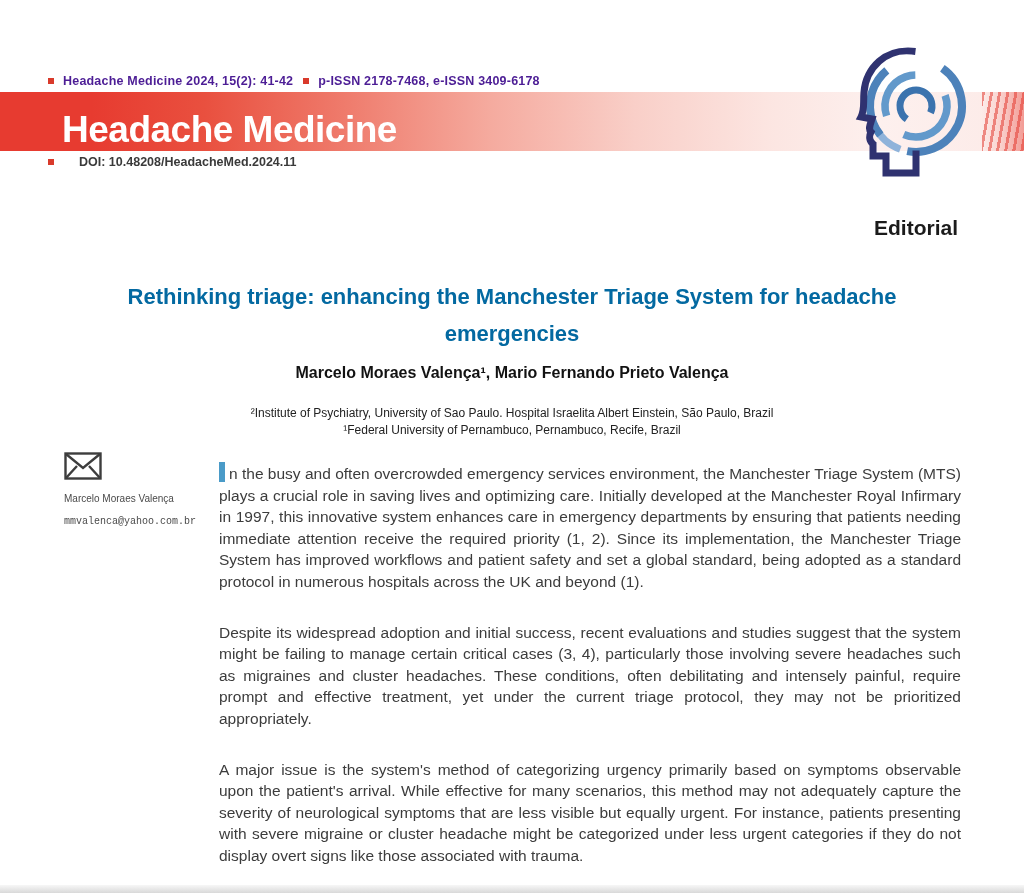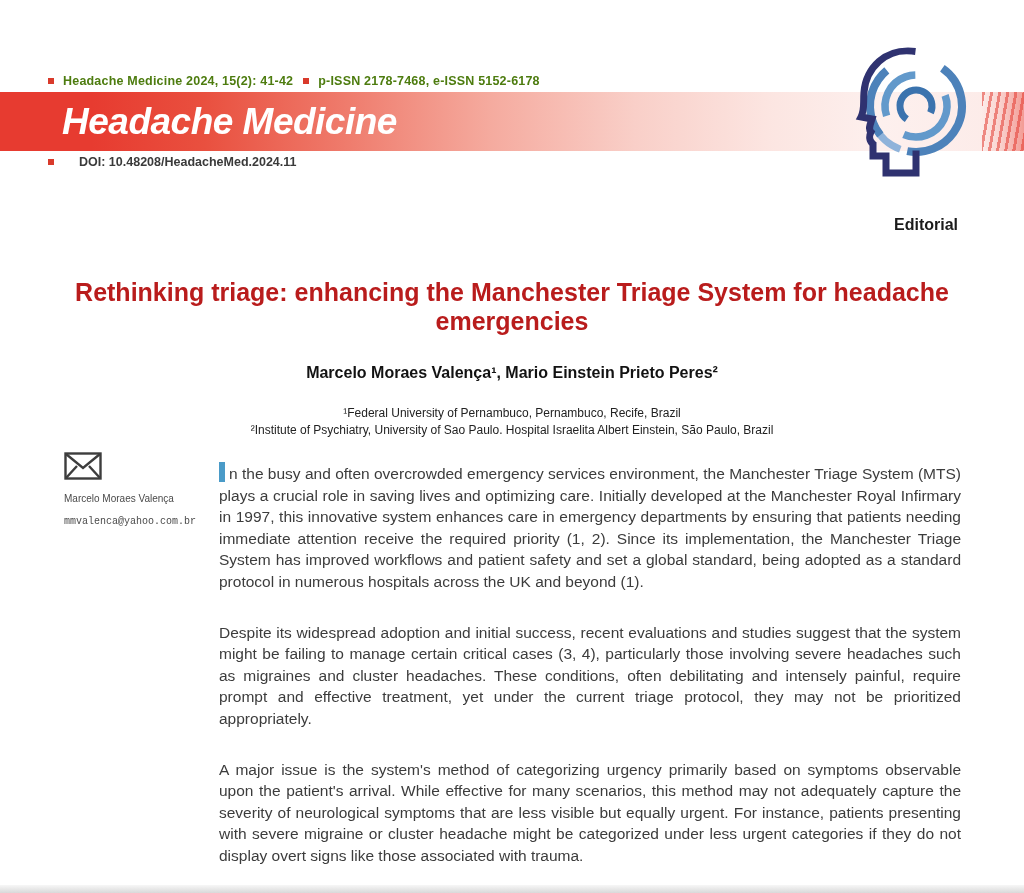--- a/index.html
+++ b/index.html
@@ -12,21 +12,21 @@
     background: #ffffff;
     overflow: hidden;
     margin: 0 auto;
   }
 
   
   .citation-row {
     position: absolute;
     left: 48px; top: 74px;
     display: flex; align-items: center;
-    font-size: 12.5px; font-weight: 700; color: #4d7c0f;
+    font-size: 12.5px; font-weight: 700; color: #4c1d95;
     letter-spacing: 0.2px;
     white-space: nowrap;
   }
   .sq-bullet {
     display: inline-block;
     width: 6px; height: 6px;
     background: #d93a2b;
     margin-right: 9px;
   }
   .citation-row .issn-bullet { margin-left: 10px; }
@@ -44,55 +44,54 @@
     right: 0; top: 0;
     width: 42px; height: 100%;
     background:
       linear-gradient(90deg, rgba(231,59,48,0) 0%, rgba(231,59,48,0.15) 45%, rgba(231,59,48,0.45) 100%),
       repeating-linear-gradient(100deg,
         rgba(226,58,48,0.55) 0px, rgba(226,58,48,0.55) 3px,
         rgba(255,255,255,0.0) 3px, rgba(255,255,255,0.0) 8px);
   }
   .banner-title {
     position: absolute;
-    left: 62px; top: 0;
+    left: 62px; top: 8px;
     line-height: 59px;
     font-size: 37px; font-weight: 700; color: #ffffff;
     letter-spacing: -0.5px;
     white-space: nowrap;
-    font-style: italic;
   }
   .doi-row {
     position: absolute;
     left: 48px; top: 155px;
     display: flex; align-items: center;
     font-size: 12.5px; font-weight: 700; color: #3a3a3a;
     white-space: nowrap;
     gap: 16px;
   }
 
   .journal-logo {
     position: absolute;
     left: 852px; top: 46px;
     width: 118px; height: 140px;
   }
 
   
   .editorial-label {
     position: absolute;
     right: 66px; top: 216px;
-    font-size: 16px; font-weight: 700; color: #1b1b1b;
+    font-size: 21px; font-weight: 700; color: #1b1b1b;
   }
   .article-title {
     position: absolute;
     left: 60px; top: 278px;
     width: 904px;
     text-align: center;
-    font-size: 25px; font-weight: 700; color: #b91c1c;
-    line-height: 29px;
+    font-size: 22px; font-weight: 700; color: #0369a1;
+    line-height: 37px;
   }
   .authors-line {
     position: absolute;
     left: 60px; top: 364px;
     width: 904px;
     text-align: center;
     font-size: 16px; font-weight: 700; color: #121212;
   }
   .affiliations {
     position: absolute;
@@ -146,21 +145,21 @@
 </style>
 </head>
 <body>
 
 <div class="page">
 
   <div class="citation-row">
     <span class="sq-bullet"></span>
     <span>Headache Medicine 2024, 15(2): 41-42</span>
     <span class="sq-bullet issn-bullet"></span>
-    <span>p-ISSN 2178-7468, e-ISSN 5152-6178</span>
+    <span>p-ISSN 2178-7468, e-ISSN 3409-6178</span>
   </div>
 
   <div class="banner">
     <div class="banner-streaks"></div>
     <div class="banner-title">Headache Medicine</div>
   </div>
 
   <div class="doi-row">
     <span class="sq-bullet"></span>
     <span>DOI: 10.48208/HeadacheMed.2024.11</span>
@@ -175,24 +174,24 @@
     <circle cx="64" cy="60" r="31" fill="none" stroke="#6299cb" stroke-width="7.5" stroke-dasharray="72 26 58 39" transform="rotate(-20 64 60)"></circle>
 
     <circle cx="64" cy="60" r="16" fill="none" stroke="#3b73ae" stroke-width="7" stroke-dasharray="72 29" transform="rotate(125 64 60)"></circle>
 
     <path d="M 60,5 C 34,2 14,22 12,46 C 11,57 13,63 9,71 L 20,73 C 18,79 16,83 19,86 C 17,90 17,95 21,98 L 21,110 L 34,110 L 34,127 L 64,127 L 64,108" fill="none" stroke="#2f3270" stroke-width="7" stroke-linecap="square" stroke-linejoin="miter"></path>
   </svg>
 
   <div class="editorial-label">Editorial</div>
 
   <h1 class="article-title">Rethinking triage: enhancing the Manchester Triage System for headache emergencies</h1>
-  <div class="authors-line">Marcelo Moraes Valença¹, Mario Einstein Prieto Peres²</div>
+  <div class="authors-line">Marcelo Moraes Valença¹, Mario Fernando Prieto Valença</div>
   <div class="affiliations">
+    <div>²Institute of Psychiatry, University of Sao Paulo. Hospital Israelita Albert Einstein, São Paulo, Brazil</div>
     <div>¹Federal University of Pernambuco, Pernambuco, Recife, Brazil</div>
-    <div>²Institute of Psychiatry, University of Sao Paulo. Hospital Israelita Albert Einstein, São Paulo, Brazil</div>
   </div>
 
   <div class="correspondence">
     <svg class="env" width="38" height="28" viewBox="0 0 38 28" aria-hidden="true">
       <rect x="1.5" y="1.5" width="35" height="25" fill="none" stroke="#3d3d3d" stroke-width="2.4"></rect>
       <path d="M 2,2 L 19,16 L 36,2" fill="none" stroke="#3d3d3d" stroke-width="2.4" stroke-linejoin="miter"></path>
       <path d="M 2,26 L 13,14 M 36,26 L 25,14" fill="none" stroke="#3d3d3d" stroke-width="2.4"></path>
     </svg>
     <div class="corr-name">Marcelo Moraes Valença</div>
     <div class="corr-email">mmvalenca@yahoo.com.br</div>

